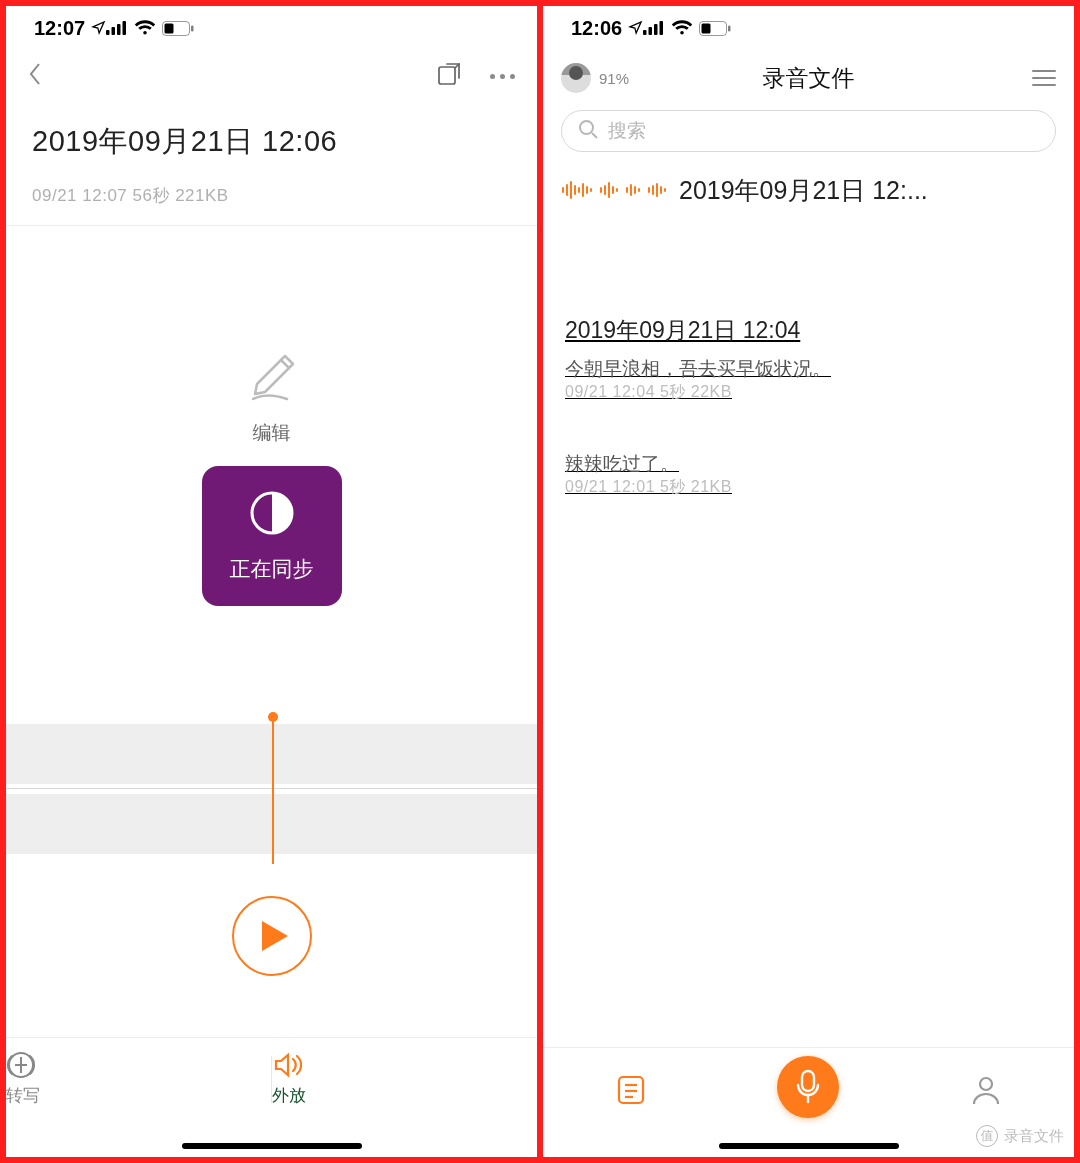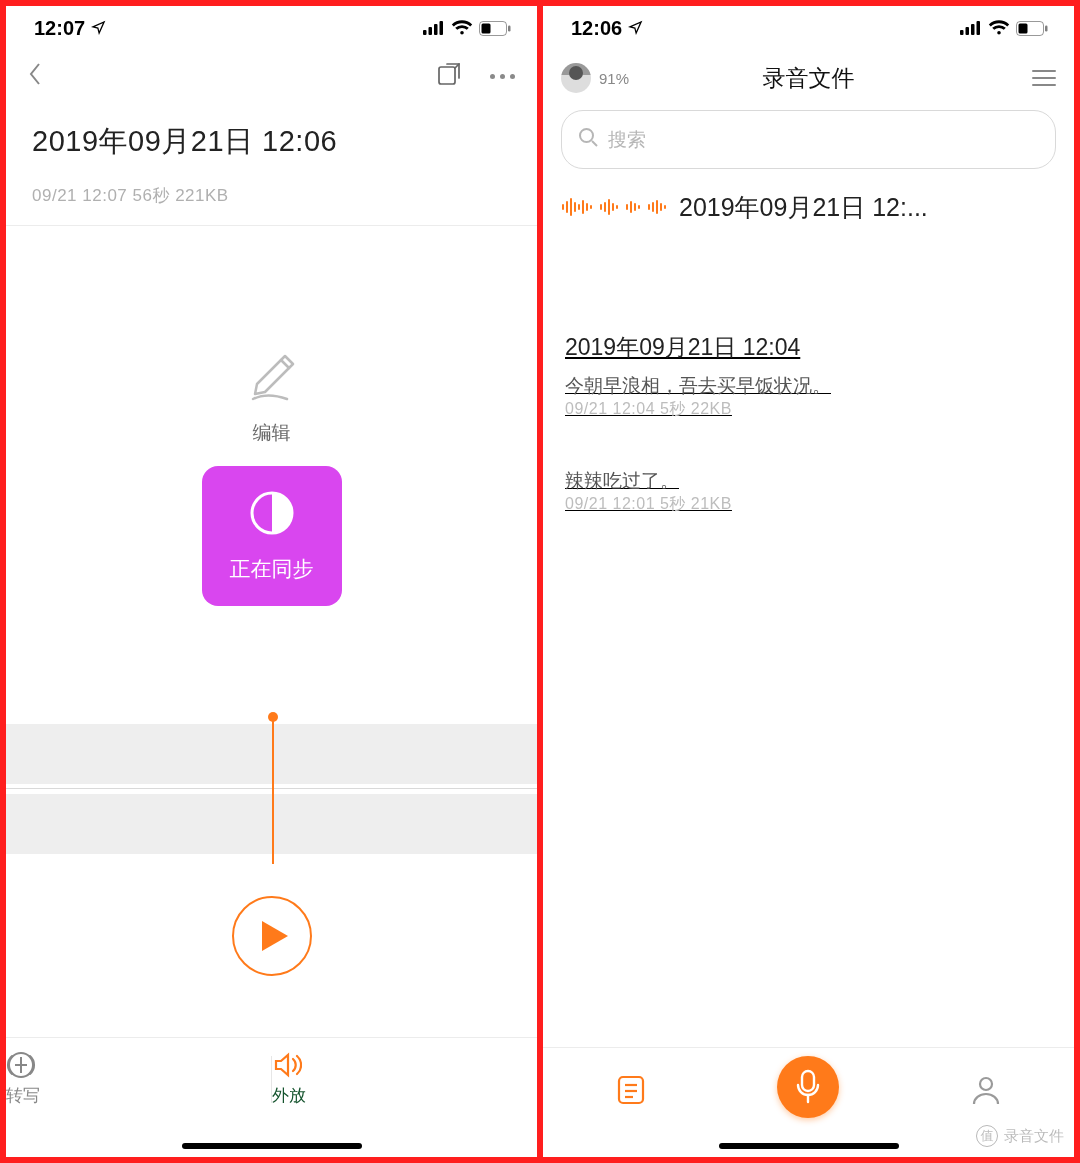--- a/index.html
+++ b/index.html
@@ -28,21 +28,21 @@
   .divider-v {
     width: 6px;
     background: #ff1e1e;
   }
 
   
   .statusbar {
     height: 44px;
     display: flex;
     align-items: center;
-    justify-content: space-between;
+    justify-content: flex-start;
     padding: 0 26px 0 28px;
     font-size: 20px;
     font-weight: 600;
     color: #000;
   }
   .sb-left { display: flex; align-items: center; gap: 6px; }
   .sb-right { display: flex; align-items: center; gap: 6px; }
   .loc-icon svg { width: 15px; height: 15px; }
   .sig-icon, .wifi-icon, .batt-icon { display: inline-flex; align-items: center; }
 
@@ -74,21 +74,21 @@
     gap: 8px;
   }
   .edit-icon svg { width: 70px; height: 70px; }
   .edit-label { font-size: 19px; color: #666; margin-top: 2px; }
 
   
   .toast {
     margin: 20px auto 0;
     width: 140px;
     height: 140px;
-    background: #d946ef;
+    background: #701a75;
     border-radius: 16px;
     display: flex;
     flex-direction: column;
     align-items: center;
     justify-content: center;
     gap: 14px;
   }
   .toast-icon svg { width: 48px; height: 48px; }
   .toast-label { color: #fff; font-size: 21px; }
 
@@ -223,21 +223,21 @@
     margin-left: auto;
     display: flex;
     flex-direction: column;
     gap: 5px;
   }
   .menu-btn span { width: 24px; height: 2px; background: #888; border-radius: 1px; }
 
   
   .search-wrap { padding: 8px 18px 6px; }
   .search {
-    height: 59px;
+    height: 42px;
     border: 1px solid #d9d9d9;
     border-radius: 22px;
     display: flex;
     align-items: center;
     padding: 0 16px;
     gap: 10px;
     color: #b6b6b6;
     font-size: 19px;
   }
   .search svg { width: 20px; height: 20px; }

